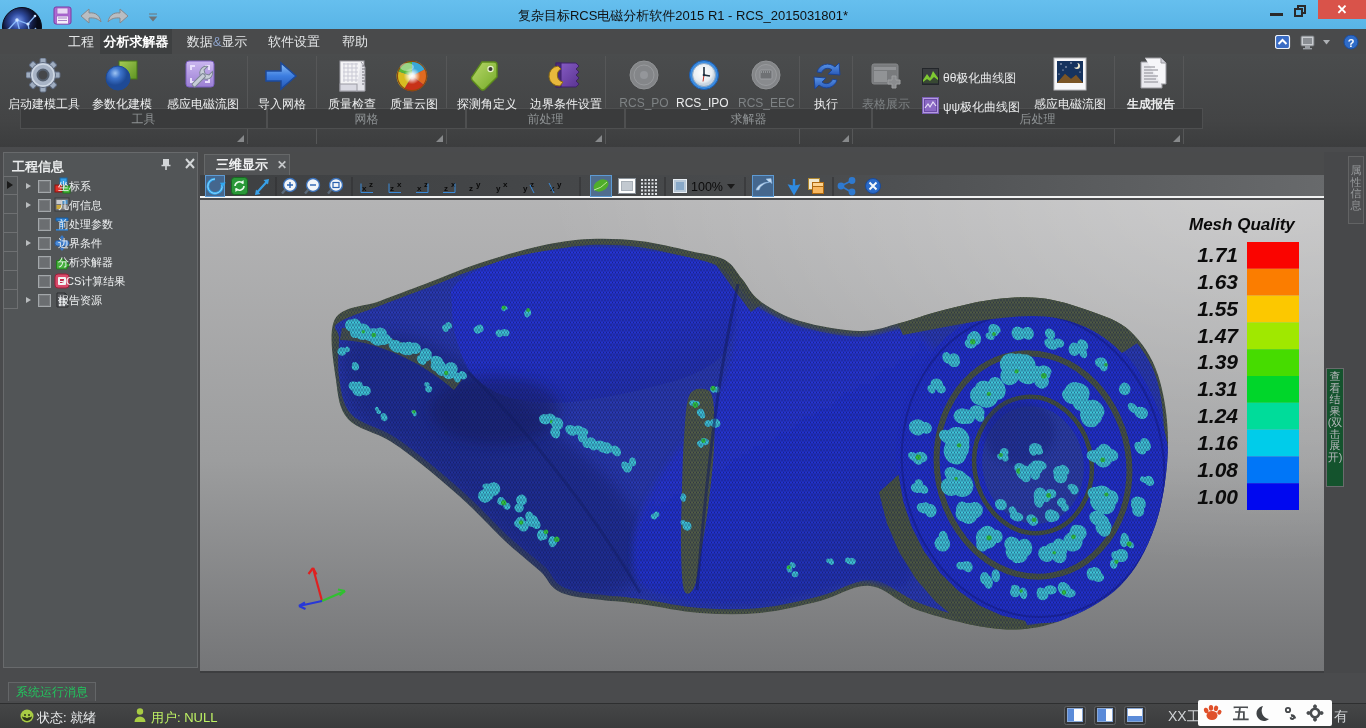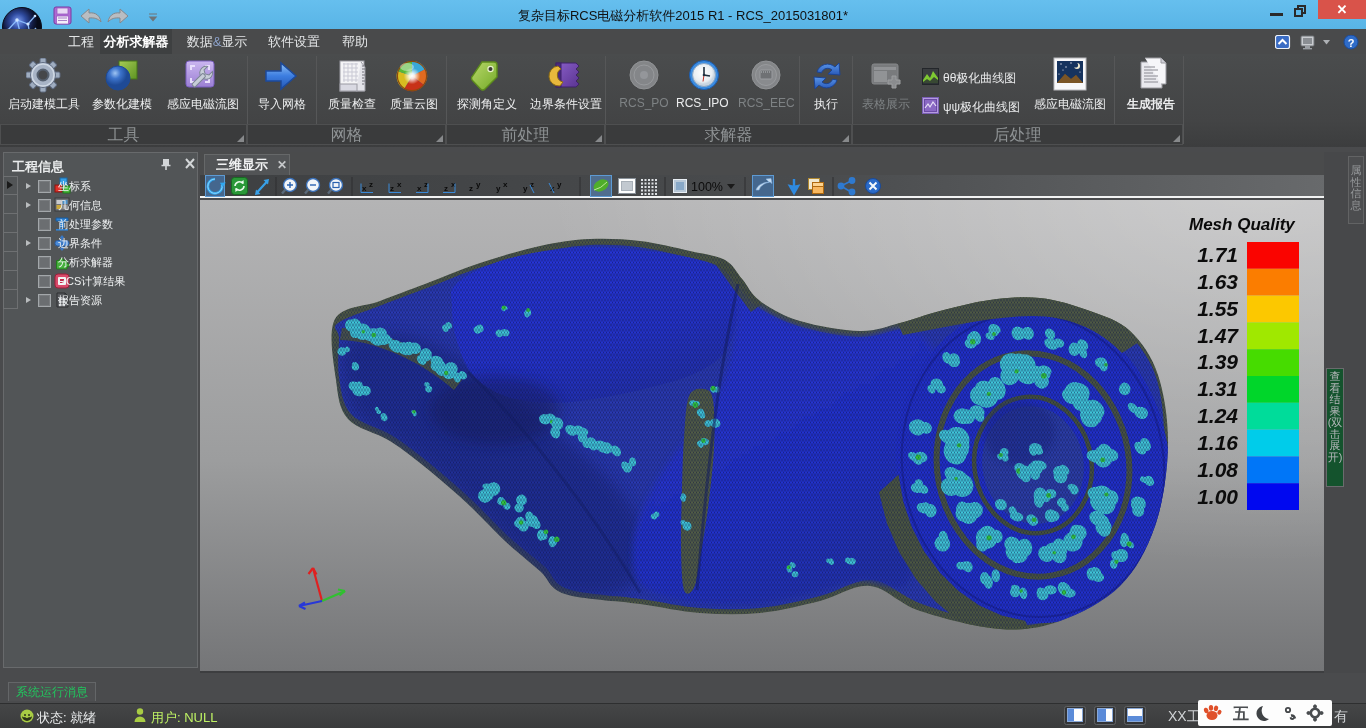--- a/index.html
+++ b/index.html
@@ -10,21 +10,21 @@
 #titlebar { position:absolute; left:0; top:0; width:1366px; height:30px; background:linear-gradient(#66bfee,#58b4e6); }
 #title { position:absolute; left:0; top:7px; width:1366px; text-align:center; font-size:13px; color:#101010; }
 #closebtn { position:absolute; left:1318px; top:0; width:48px; height:19px; background:#d9534a; color:#fff; text-align:center; font-size:13px; font-weight:bold; line-height:19px; }
 
 #menurow { position:absolute; left:0; top:29px; width:1366px; height:25px; background:#494a4b; }
 .mtab { position:absolute; top:29px; height:25px; line-height:25px; color:#e3e5e6; font-size:13px; text-align:center; }
 #mtab-sel { position:absolute; left:100px; top:29px; width:72px; height:25px; background:#3e4041; color:#fff; font-weight:bold; font-size:13px; text-align:center; line-height:25px; }
 
 #ribbon { position:absolute; left:0; top:54px; width:1366px; height:93px; background:linear-gradient(#4a4c4d,#434445 72%,#3c3d3e); }
 .rsep { position:absolute; top:56px; height:88px; width:1px; background:#333435; border-right:1px solid #565758; }
-.rgroup-label { position:absolute; top:124px; height:21px; background:#3a3b3c; border:1px solid #4e4f50; color:#8f9395; font-size:16px; text-align:center; line-height:20px; }
+.rgroup-label { position:absolute; top:108px; height:21px; background:#3a3b3c; border:1px solid #4e4f50; color:#8f9395; font-size:12px; text-align:center; line-height:20px;margin-left:20px; }
 .corner { position:absolute; width:7px; height:7px; }
 .corner:before { content:""; position:absolute; left:0; top:0; width:0; height:0; border-left:7px solid transparent; border-bottom:7px solid #87898b; }
 .rbtn-label { position:absolute; top:96px; font-size:12px; color:#ecedee; text-align:center; white-space:nowrap; }
 .rbtn-label.dis { color:#7e8284; }
 .ricon { position:absolute; top:58px; }
 .smallrow { position:absolute; font-size:12px; color:#e9eaeb; white-space:nowrap; }
 
 #leftpanel { position:absolute; left:3px; top:152px; width:195px; height:516px; background:#525557; border:1px solid #686a6c; }
 #lp-title { position:absolute; left:9px; top:3px; font-size:13px; font-weight:bold; color:#e9ebec; }
 .treerow { position:absolute; left:0; height:19px; width:193px; }

